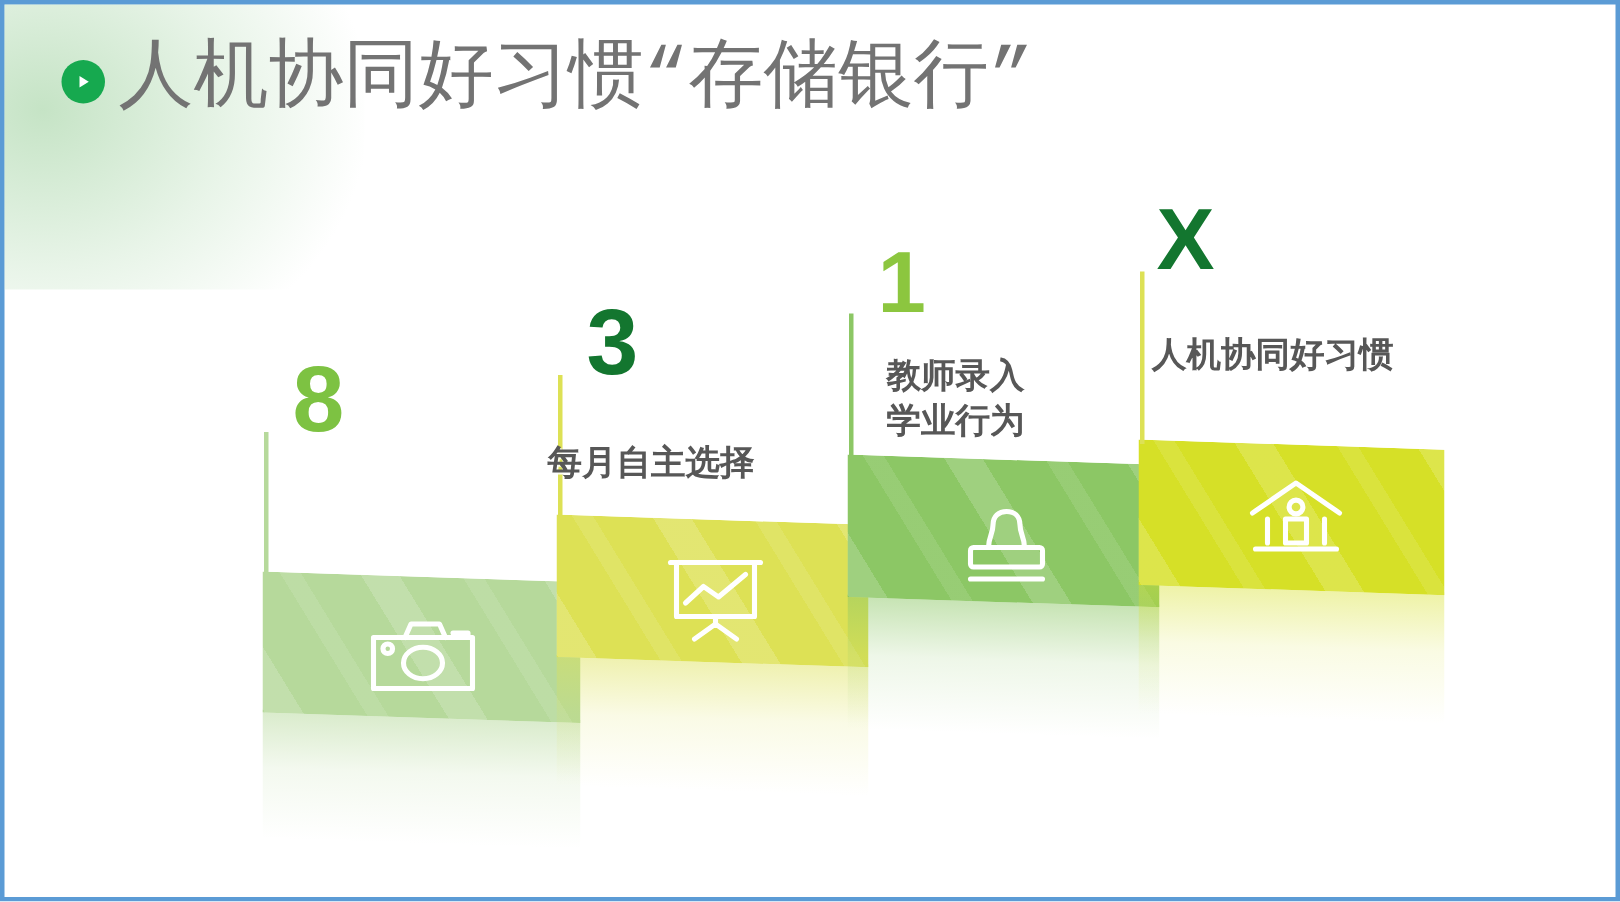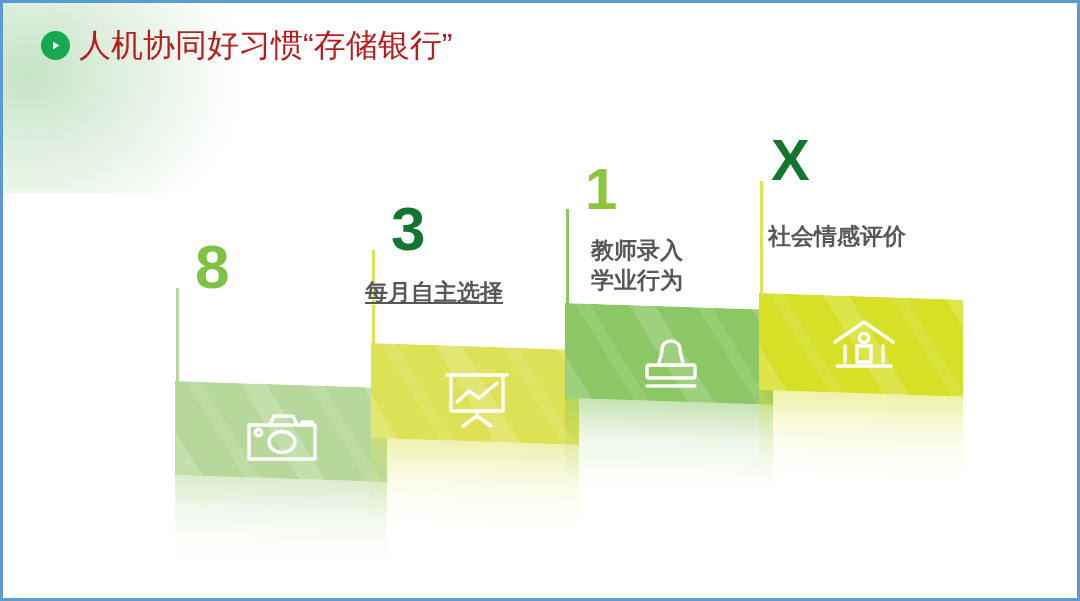--- a/index.html
+++ b/index.html
@@ -49,26 +49,26 @@
     height: 29px;
     border-radius: 50%;
     background: #16a94f;
     display: flex;
     align-items: center;
     justify-content: center;
     flex: none;
   }
   #play-badge svg { display: block; }
   #title-text {
-    font-size: 32px;
+    font-size: 50px;
     line-height: 1;
-    color: #b91c1c;
+    color: #737373;
     letter-spacing: 0px;
     white-space: nowrap;
-    font-family: Liberation Sans, sans-serif;
+    font-family: Liberation Mono, monospace;
   }
 
   
   #stage {
     position: absolute;
     left: 0;
     top: 0;
     width: 1080px;
     height: 601px;
   }
@@ -225,21 +225,21 @@
             <path d="M34,41 L34,47"></path>
             <path d="M20,56 L34,46 L48,56"></path>
           </g>
         </svg>
       </div>
 
       <div class="accent-line" style="left:369px; top:247px; height:96px; background:#dde155;"></div>
 
       <div class="num" style="left:388px; top:195px; color:#13762f;">3</div>
 
-      <div class="caption" style="left:362px; top:274px;text-decoration:underline;">
+      <div class="caption" style="left:362px; top:290px;">
         <div>每月自主选择</div>
       </div>
     </div>
 
     <div class="card" style="left:0; top:0; width:1080px; height:601px;">
 
       <div class="reflection" style="left:562px; top:393px; width:208px; height:90px;
                   transform: skewY(1.9deg); transform-origin: left top;">
         <div class="rfill" style="background: linear-gradient(to bottom, rgba(140,199,101,0.50) 0%, rgba(140,199,101,0.15) 45%, rgba(140,199,101,0.0) 100%);"></div>
       </div>
@@ -294,18 +294,18 @@
             <path d="M6,48 L60,48"></path>
           </g>
         </svg>
       </div>
 
       <div class="accent-line" style="left:757px; top:178px; height:115px; background:#dde155;"></div>
 
       <div class="num small" style="left:768px; top:128px; color:#13762f;">X</div>
 
       <div class="caption" style="left:765px; top:218px;">
-        <div>社会情感评价</div>
+        <div>人机协同好习惯</div>
       </div>
     </div>
 
   </div>
 </div>
 
 </body></html>

